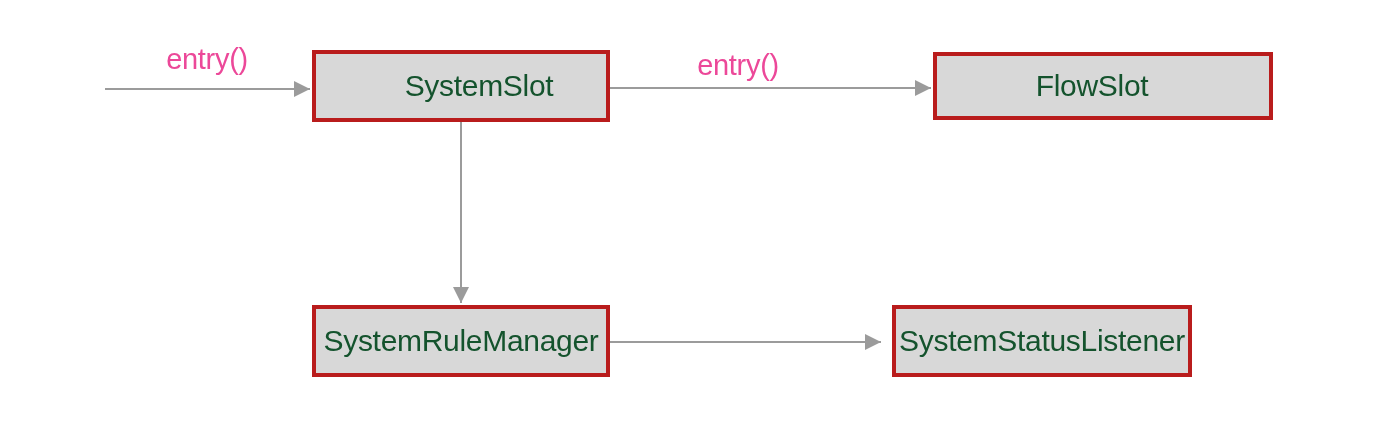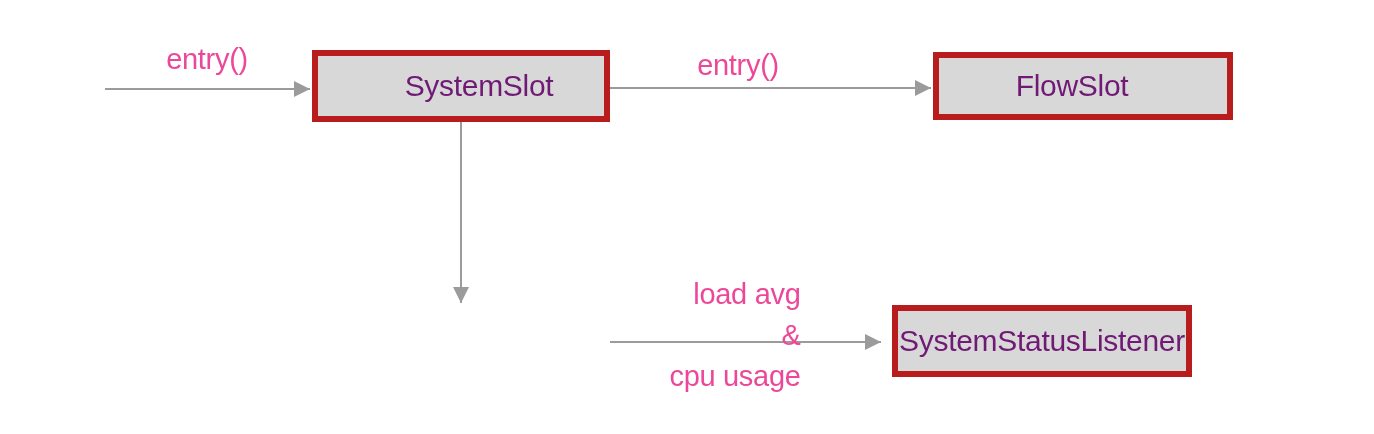--- a/index.html
+++ b/index.html
@@ -18,31 +18,31 @@
     left: 0; top: 0;
     width: 1374px; height: 434px;
   }
   .arrows-layer line {
     stroke: #9b9b9b;
     stroke-width: 2;
   }
   .node {
     position: absolute;
     background: #d8d8d8;
-    border: 6px solid #b91c1c;
+    border: 4px solid #b91c1c;
     display: flex;
     align-items: center;
     justify-content: center;
     font-size: 30px;
     letter-spacing: -0.3px;
-    color: #701a75;
+    color: #14532d;
     white-space: nowrap;
   }
   .node-system-slot        { left: 312px; top: 50px;  width: 298px; height: 72px; text-indent: 36px; }
-  .node-flow-slot          { left: 933px; top: 52px;  width: 300px; height: 68px; text-indent: -50px; padding-left: 28px; }
+  .node-flow-slot          { left: 933px; top: 52px;  width: 340px; height: 68px; text-indent: -50px; padding-left: 28px; }
   .node-system-rule-manager{ left: 312px; top: 305px; width: 298px; height: 72px; }
   .node-system-status-listener { left: 883px; top: 305px; width: 300px; height: 72px; margin-left: 9px; }
   .edge-label {
     position: absolute;
     transform: translateX(-50%);
     font-size: 29px;
     line-height: 29px;
     letter-spacing: -0.3px;
     color: #ec4899;
     white-space: nowrap;
@@ -68,27 +68,23 @@
     <line x1="105" y1="89" x2="310" y2="89" marker-end="url(#arrowhead)"></line>
     <line x1="610" y1="88" x2="931" y2="88" marker-end="url(#arrowhead)"></line>
     <line x1="461" y1="122" x2="461" y2="303" marker-end="url(#arrowhead)"></line>
     <line x1="610" y1="342" x2="881" y2="342" marker-end="url(#arrowhead)"></line>
   </svg>
 
   <div class="node node-system-slot">SystemSlot</div>
 
   <div class="node node-flow-slot">FlowSlot</div>
 
+  <div class="node node-system-rule-manager">SystemRuleManager</div>
 
   <div class="node node-system-status-listener">SystemStatusListener</div>
 
   <div class="edge-label edge-label-entry-in">entry()</div>
 
   <div class="edge-label edge-label-entry-out">entry()</div>
 
 
-  <div class="edge-label edge-label-multiline">
-    <span>load avg</span>
-    <span>&amp;</span>
-    <span>cpu usage</span>
-  </div>
 
 </div>
 
 </body></html>

